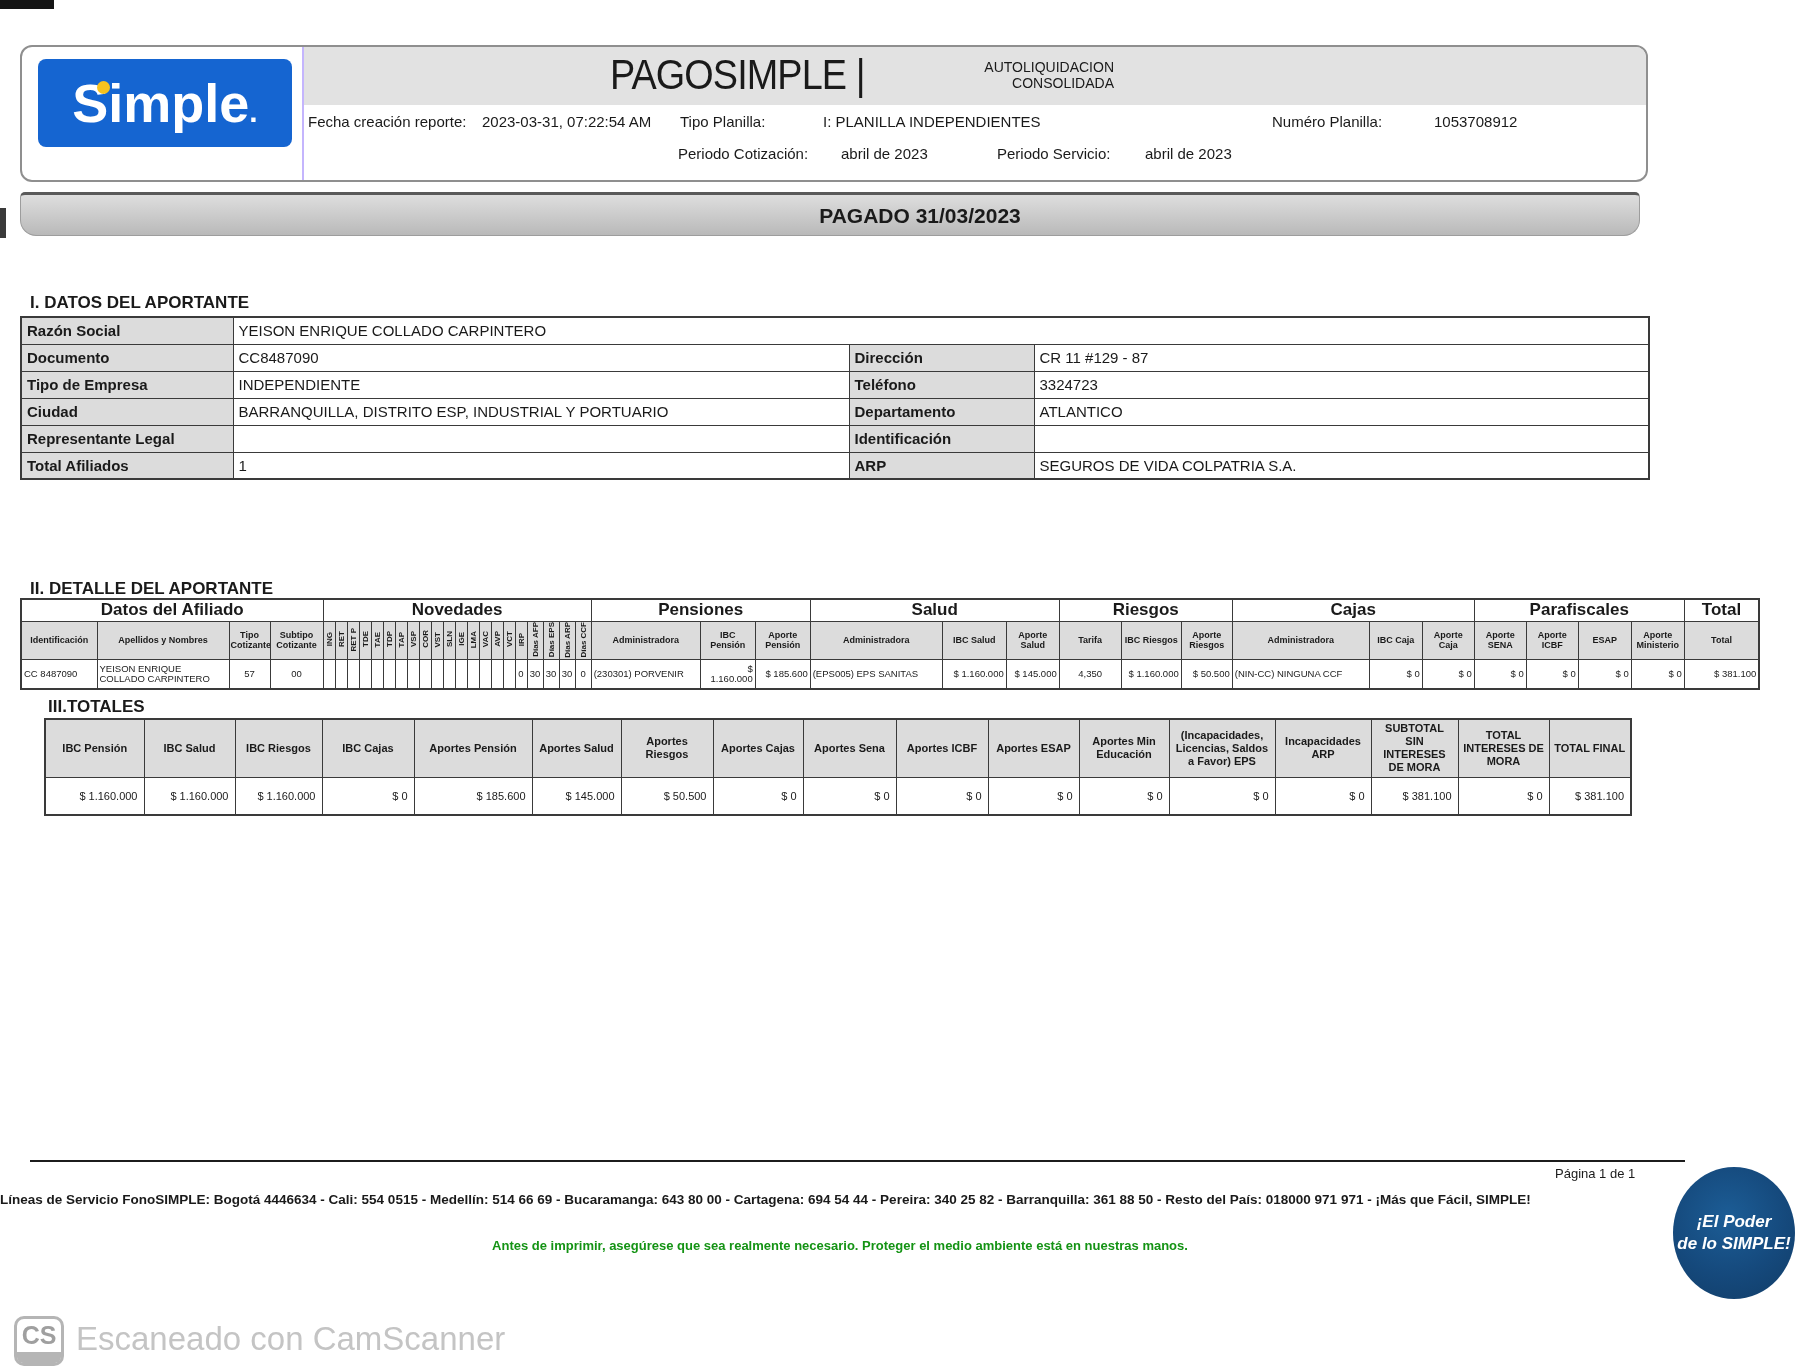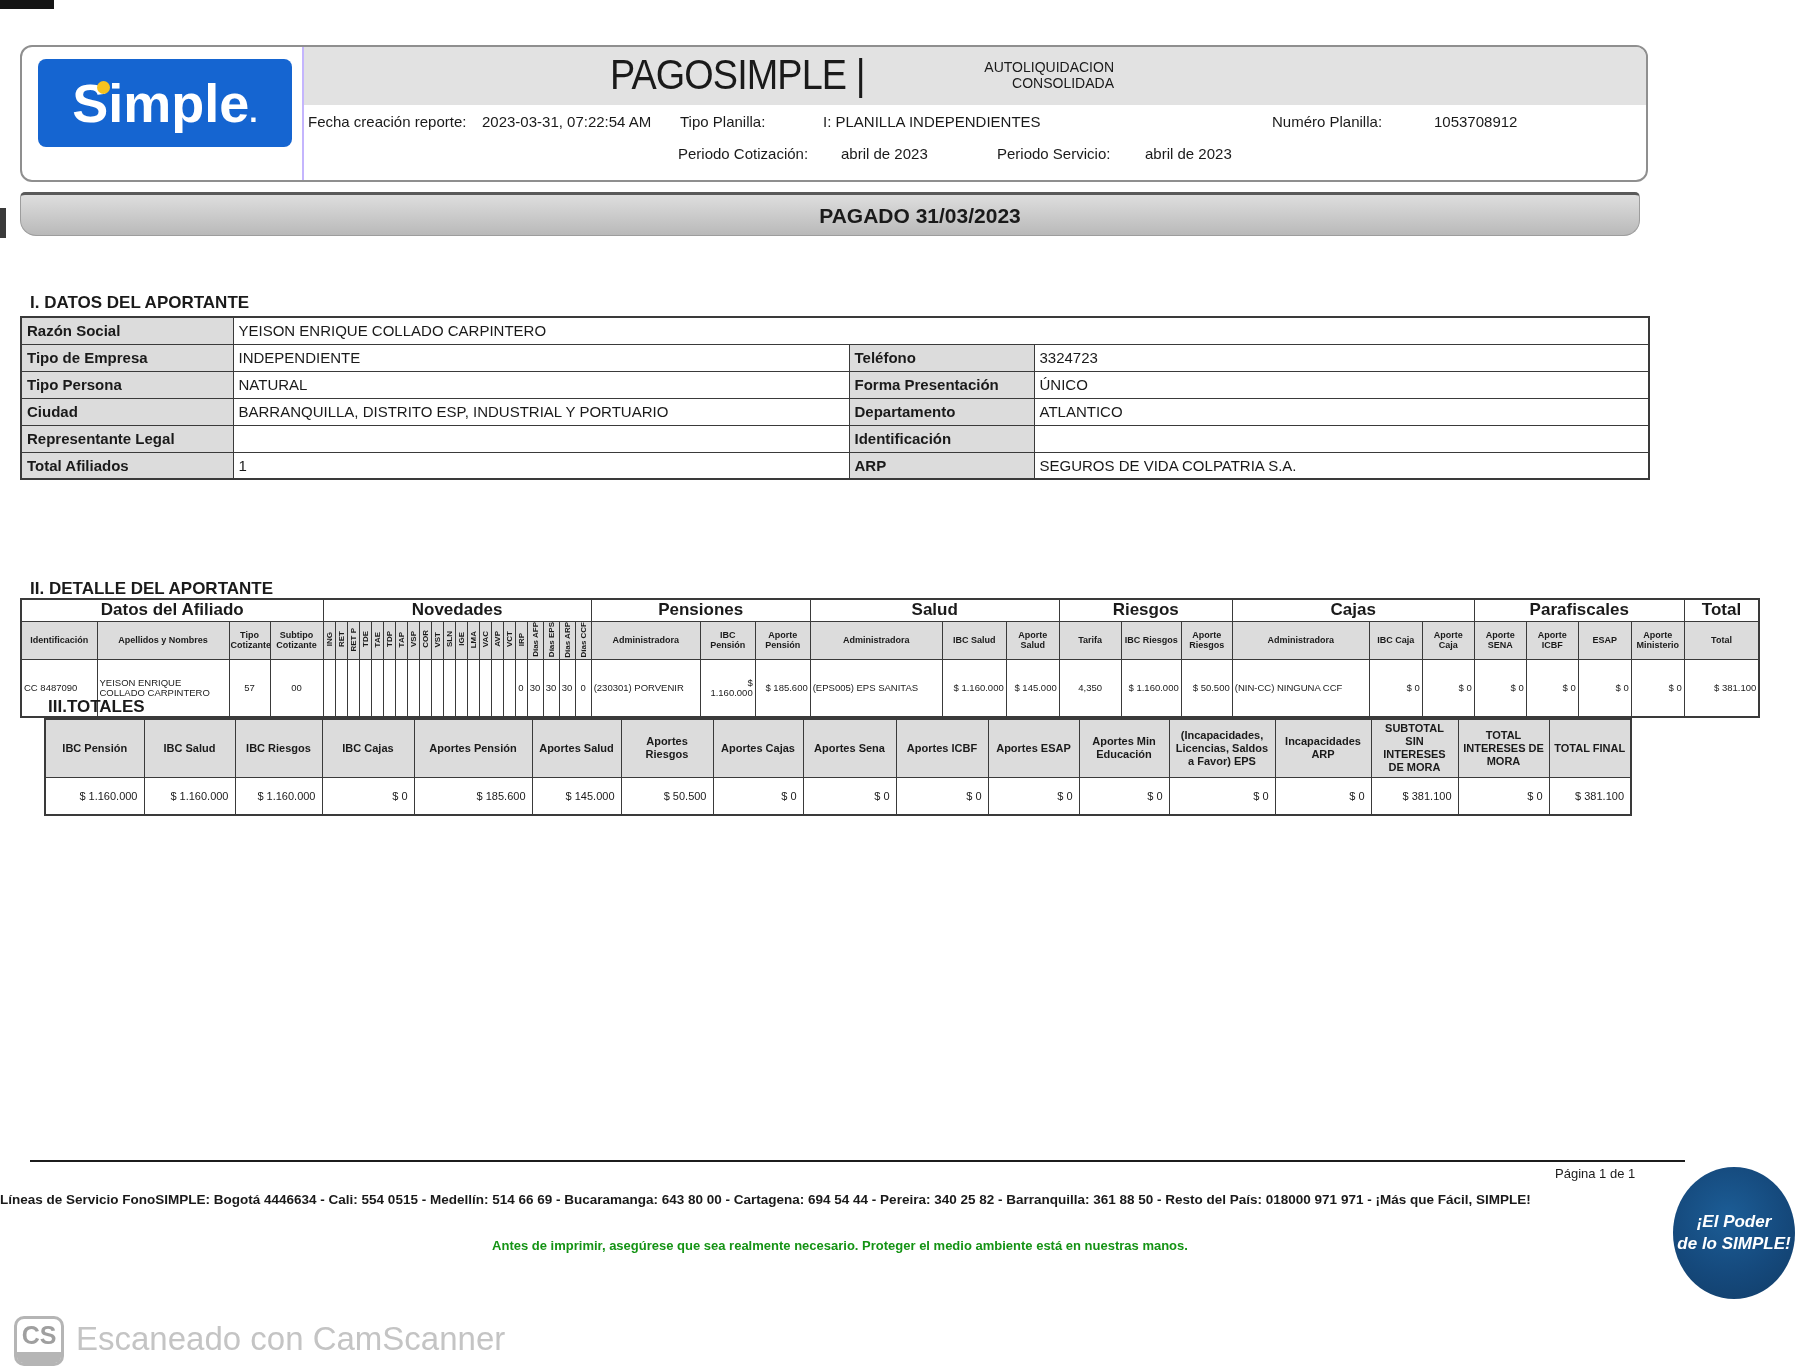--- a/index.html
+++ b/index.html
@@ -39,21 +39,21 @@
   .t1 td{border:1.5px solid #3a3a3a;height:27px;font-size:15px;padding:0 5px;white-space:nowrap}
   .t1 td.lbl{background:#dcdcdc;font-weight:bold}
 
   
   .t2{width:1738px;border:2px solid #3a3a3a}
   .t2 th,.t2 td{border:1px solid #3a3a3a}
   .t2 .grp th{height:22px;font-size:17px;font-weight:bold;background:#fff;padding:0}
   .t2 .cols th{height:38px;font-size:9px;font-weight:bold;background:#dcdcdc;padding:0 1px;line-height:10px}
   .t2 .cols th.v span{writing-mode:vertical-rl;transform:rotate(180deg);display:inline-block;
                       font-size:8px;line-height:9px;max-height:36px;white-space:nowrap}
-  .t2 .data td{height:28px;font-size:9.5px;line-height:10px;padding:18px 2px}
+  .t2 .data td{height:28px;font-size:9.5px;line-height:10px;padding:4px 2px}
   .t2 .data td.rt{text-align:right}
   .t2 .data td.ct{text-align:center}
 
   
   .t3{width:1586px;border:2px solid #3a3a3a}
   .t3 th{border:1.5px solid #3a3a3a;height:58px;font-size:11px;font-weight:bold;background:#dcdcdc;
          padding:0 3px;line-height:13px}
   .t3 td{border:1.5px solid #3a3a3a;height:38px;font-size:11px;text-align:right;padding:0 6px}
 
   
@@ -121,30 +121,30 @@
       <col style="width:616px">
       <col style="width:185px">
       <col style="width:615px">
     </colgroup>
   <tbody>
       <tr>
     <td class="lbl">Razón Social</td>
     <td colspan="3">YEISON ENRIQUE COLLADO CARPINTERO</td>
   </tr>
   <tr>
+    <td class="lbl">Documento</td>
+    <td>CC8487090</td>
+    <td class="lbl">Dirección</td>
+    <td>CR 11 #129 - 87</td>
+  </tr>
+  <tr>
     <td class="lbl">Tipo de Empresa</td>
     <td>INDEPENDIENTE</td>
     <td class="lbl">Teléfono</td>
     <td>3324723</td>
-  </tr>
-  <tr>
-    <td class="lbl">Tipo Persona</td>
-    <td>NATURAL</td>
-    <td class="lbl">Forma Presentación</td>
-    <td>ÚNICO</td>
   </tr>
   <tr>
     <td class="lbl">Ciudad</td>
     <td>BARRANQUILLA, DISTRITO ESP, INDUSTRIAL Y PORTUARIO</td>
     <td class="lbl">Departamento</td>
     <td>ATLANTICO</td>
   </tr>
   <tr>
     <td class="lbl">Representante Legal</td>
     <td></td>

